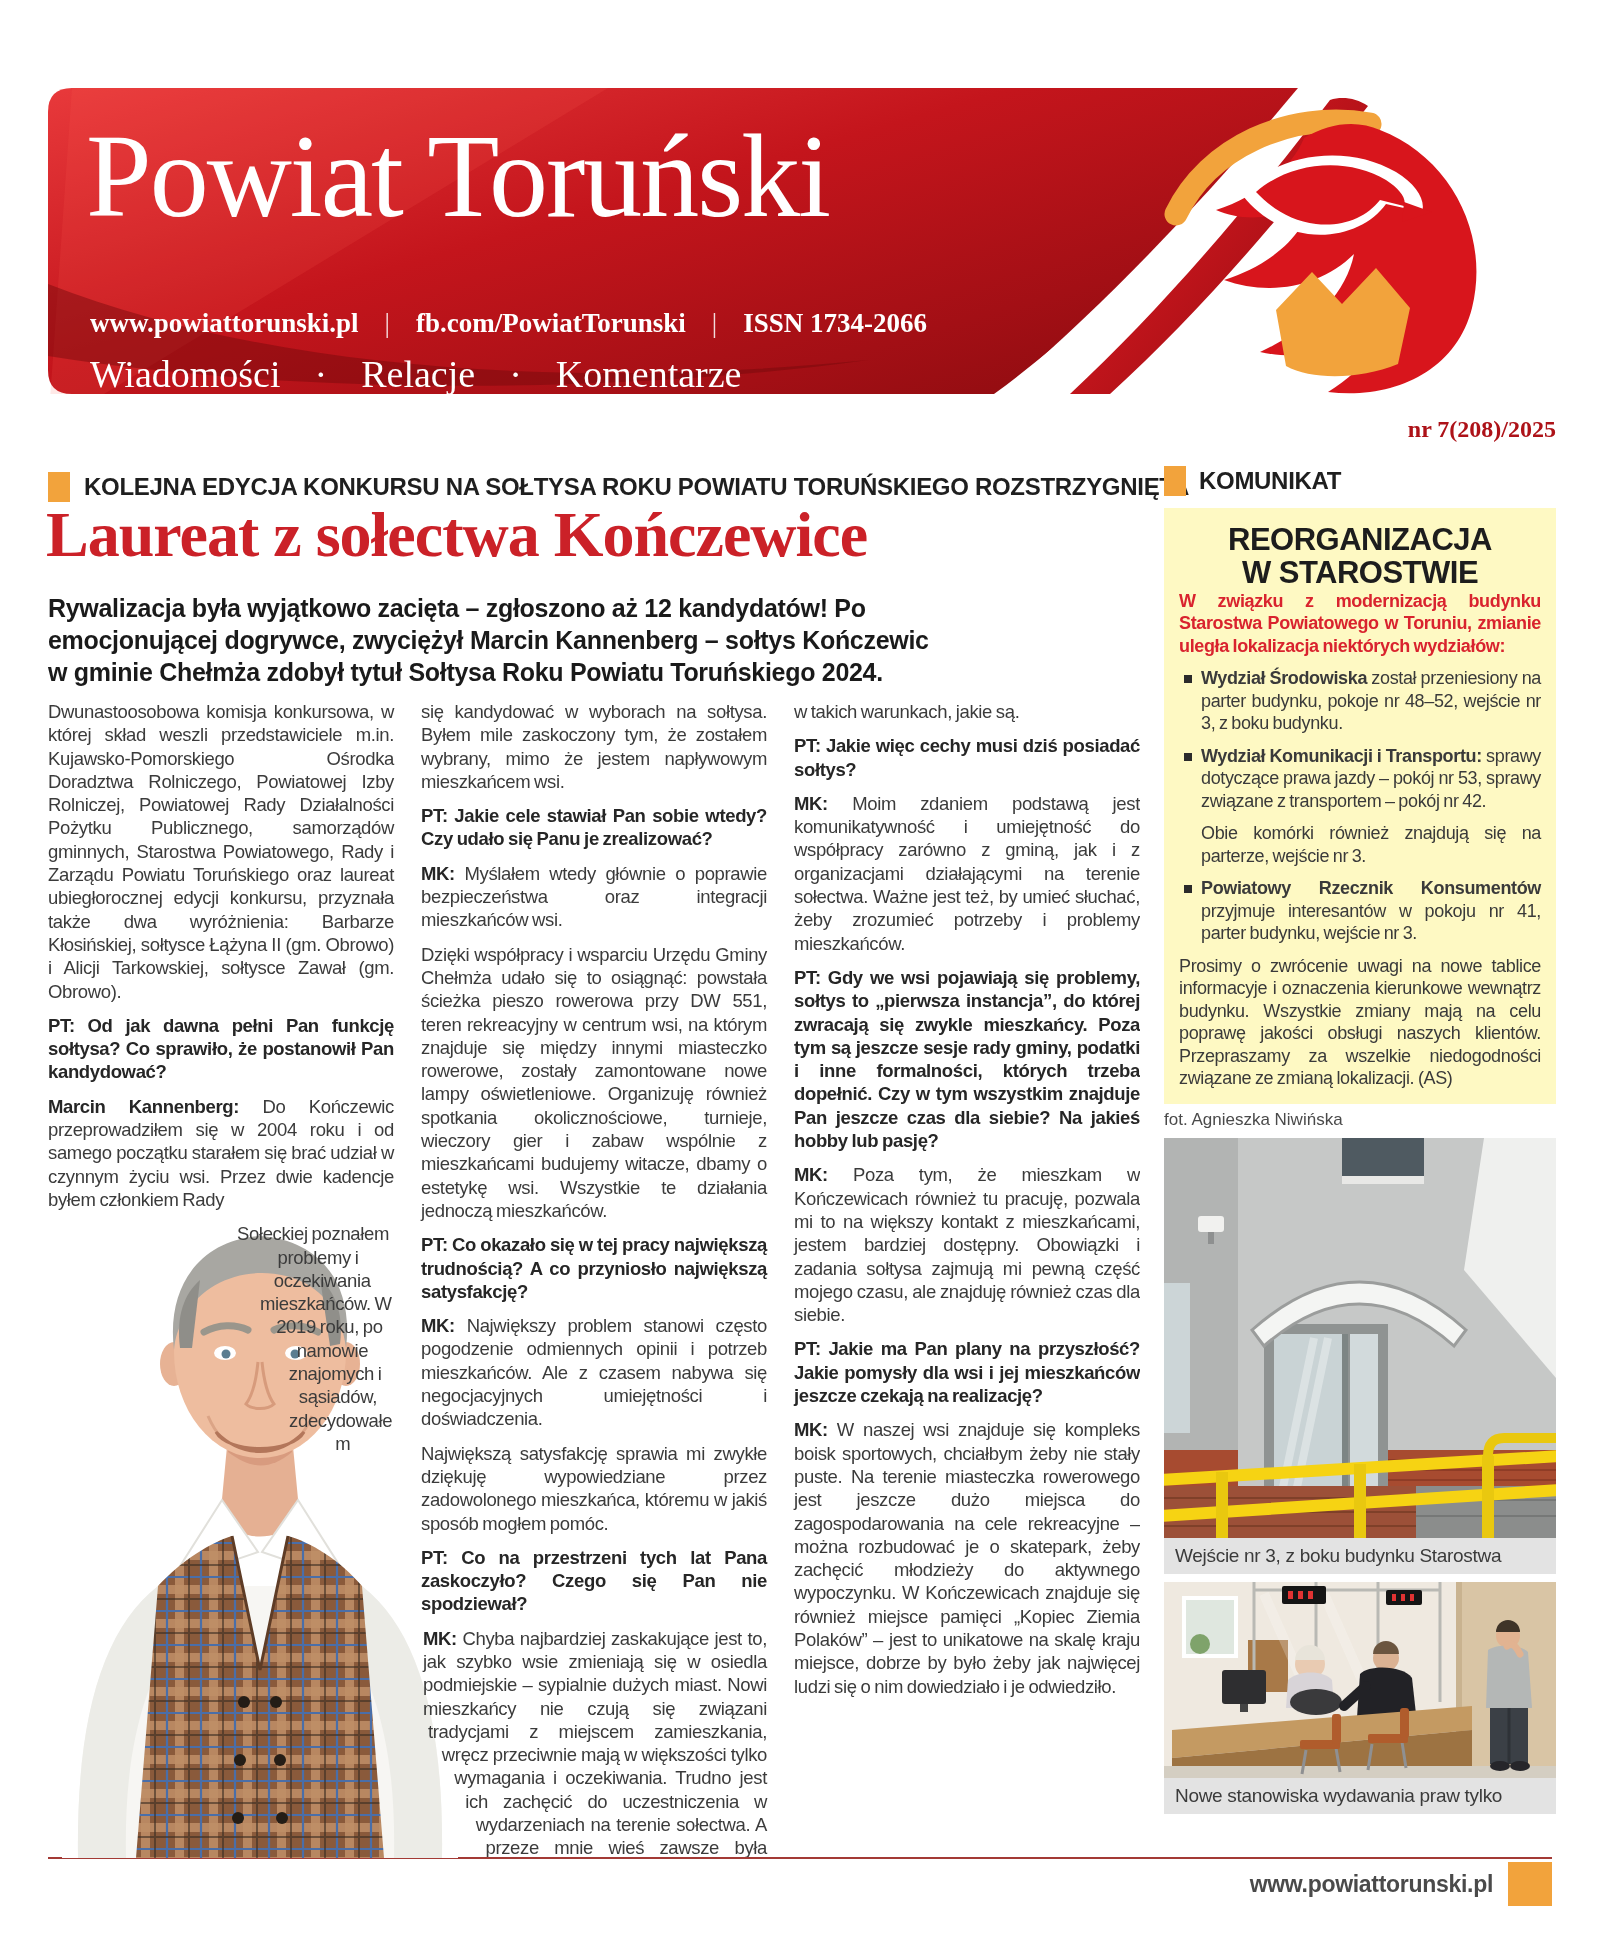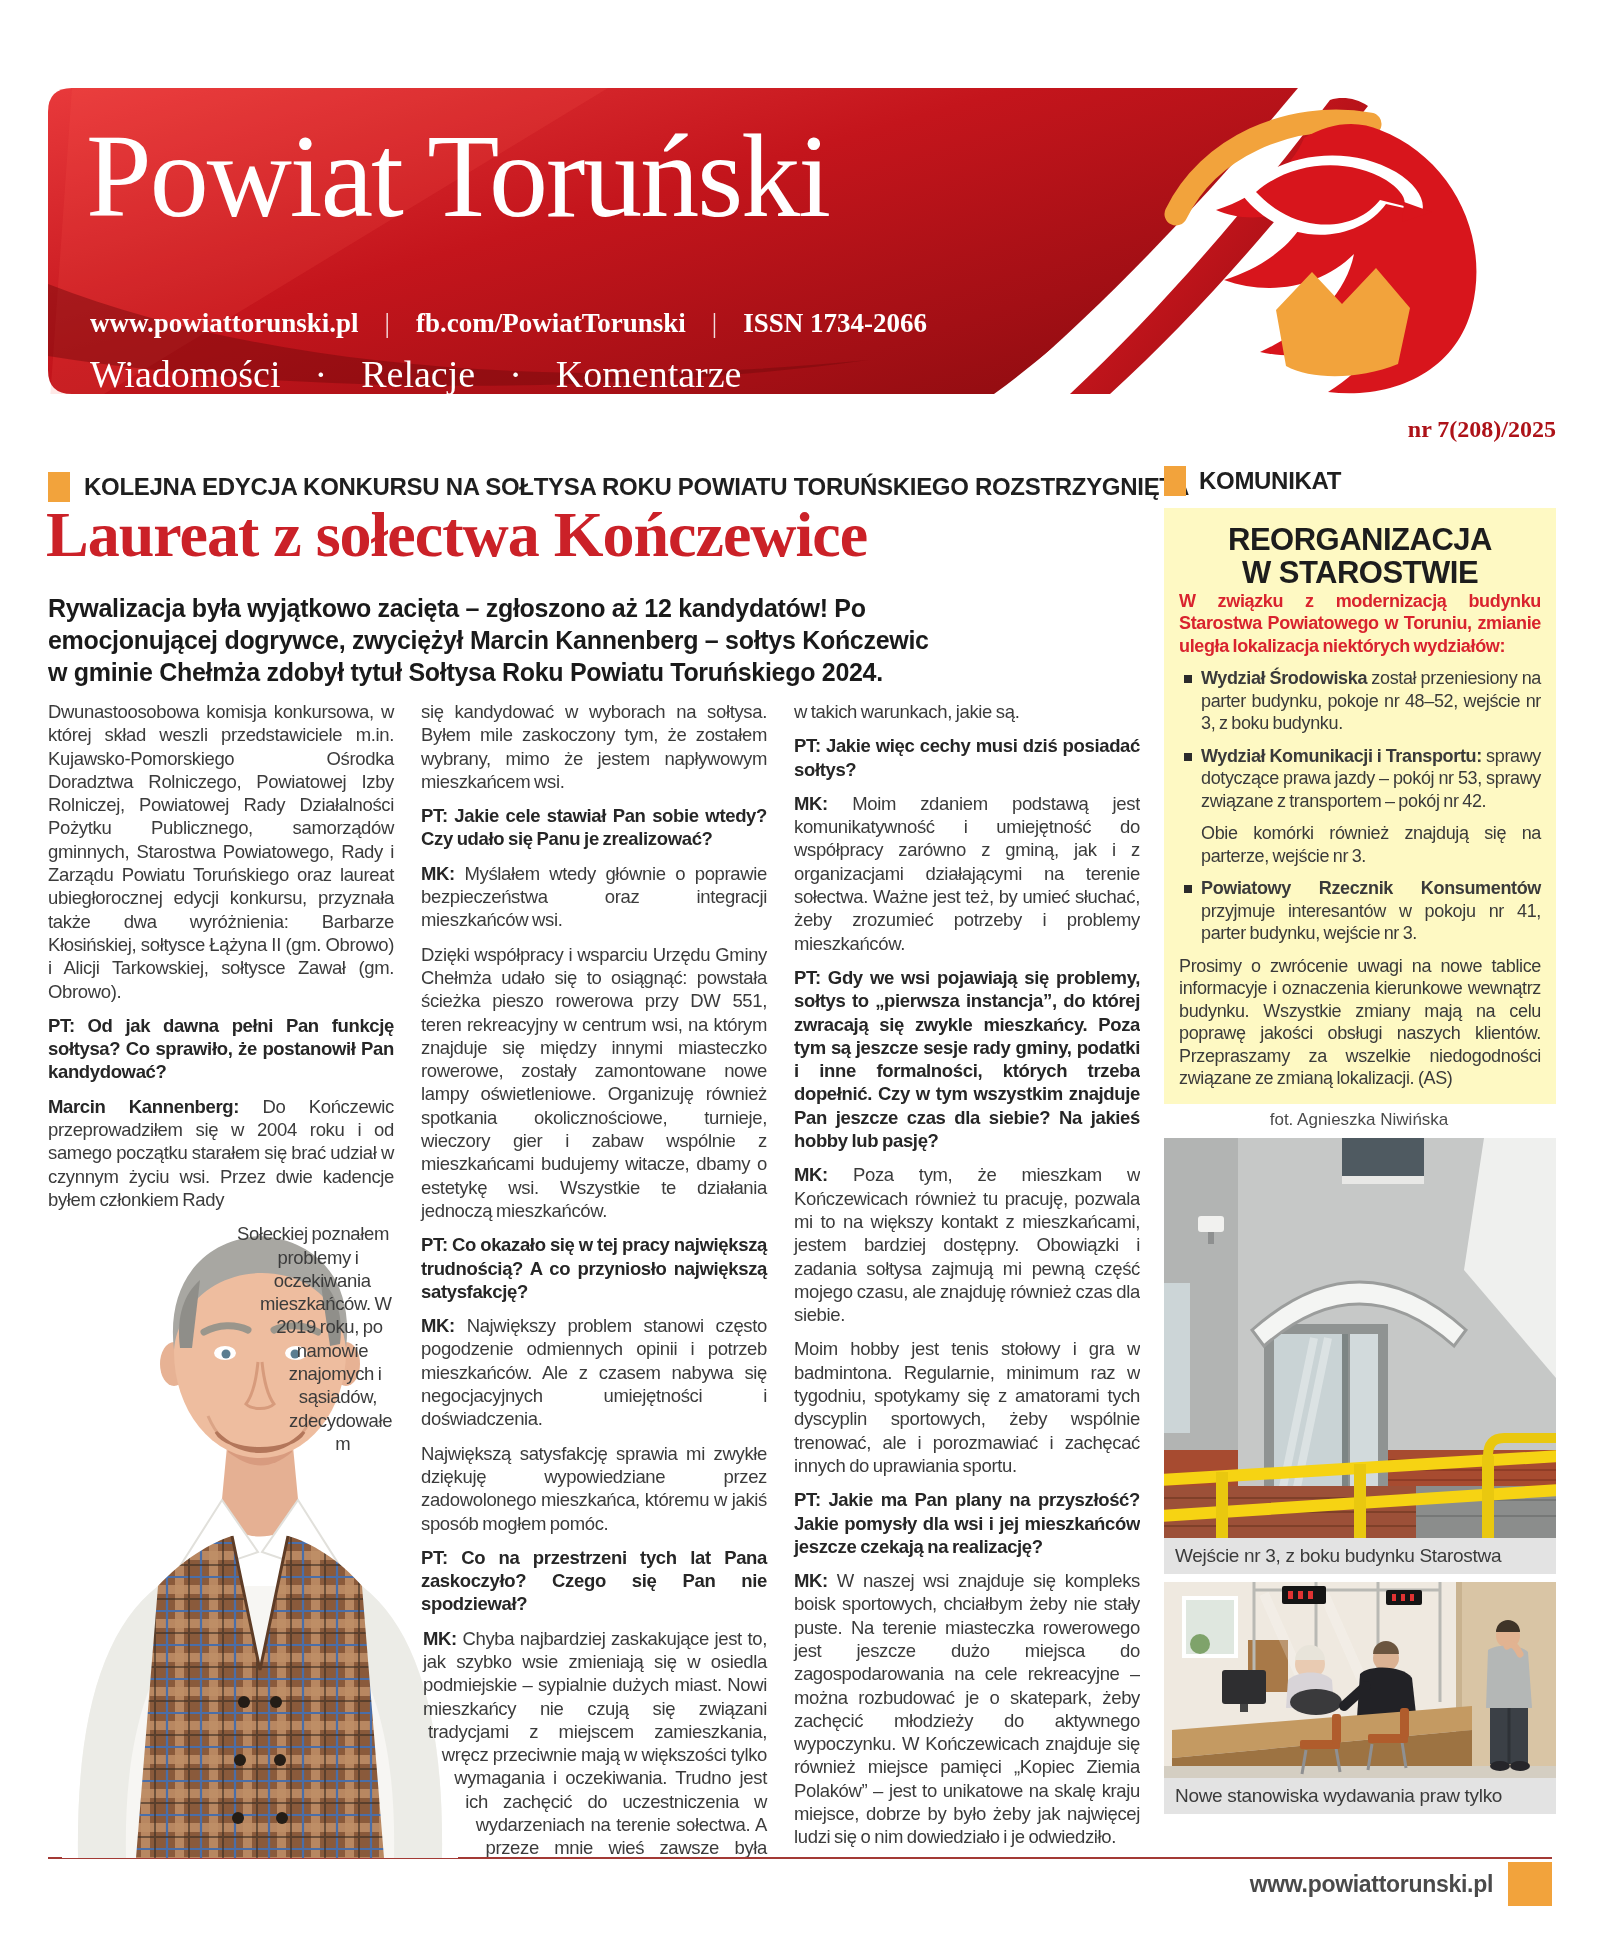--- a/index.html
+++ b/index.html
@@ -54,21 +54,21 @@
   .side-title{text-align:center;font-size:31px;font-weight:800;color:#1d1d1d;line-height:1.06;
               letter-spacing:-0.5px;}
   .side-intro{text-align:center;color:#d9232e;font-weight:700;font-size:20px;line-height:1.27;
               margin:14px 0 12px 0;letter-spacing:-0.3px;}
   .side-box p{font-size:18px;line-height:1.25;letter-spacing:-0.35px;word-spacing:-1px;
               text-align:justify;margin:0 0 10px 0;}
   .bullet{position:relative;padding-left:22px;}
   .bullet::before{content:"";position:absolute;left:5px;top:8px;width:8px;height:8px;background:#2b2b2b;}
   .bullet-note{padding-left:22px;}
   .side-outro{margin-bottom:2px !important;}
-  .side-credit{text-align:center;font-size:17px;color:#4a4a4a;margin:6px 2px 8px 0;}
+  .side-credit{text-align:left;font-size:17px;color:#4a4a4a;margin:6px 2px 8px 0;}
   .side-photo1{width:392px;height:400px;}
   .side-photo2{width:392px;height:196px;}
   .caption{background:#E3E3E3;font-size:19px;color:#3b3b3b;padding:7px 11px;letter-spacing:-0.3px;
            margin-bottom:8px;}
 
   
   .footer-line{position:absolute;left:48px;top:1857px;width:1504px;border-top:2px solid #a33a35;}
   .footer{position:absolute;top:1862px;right:48px;display:flex;align-items:center;gap:15px;}
   .footer-text{font-size:23px;font-weight:700;color:#4a4a4a;letter-spacing:-0.3px;}
   .footer-sq{width:44px;height:44px;background:#F2A33C;}
@@ -138,21 +138,20 @@
       <p class="q">PT: Co na przestrzeni tych lat Pana zaskoczyło? Czego się Pan nie spodziewał?</p>
       <p class="p"><span class="ph-spacer2"></span><b>MK:</b><span> Chyba najbardziej zaskakujące jest to, jak szybko wsie zmieniają się w osiedla podmiejskie – sypialnie dużych miast. Nowi mieszkańcy nie czują się związani tradycjami z miejscem zamieszkania, wręcz przeciwnie mają w większości tylko wymagania i oczekiwania. Trudno jest ich zachęcić do uczestniczenia w wydarzeniach na terenie sołectwa. A przeze mnie wieś zawsze była postrzegana przez pryzmat tradycji, jedności, współpracy mieszkańców – może dlatego, że w dzieciństwie spędzałem wakacje u dziadków na wsi i wtedy tak właśnie było. Ale czasy się zmieniają i dziś my – sołtysi – działamy</span></p>
     </div>
 
     <div class="col">
       <p class="p">w takich warunkach, jakie są.</p>
       <p class="q">PT: Jakie więc cechy musi dziś posiadać sołtys?</p>
       <p class="p"><b>MK:</b><span> Moim zdaniem podstawą jest komunikatywność i umiejętność do współpracy zarówno z gminą, jak i z organizacjami działającymi na terenie sołectwa. Ważne jest też, by umieć słuchać, żeby zrozumieć potrzeby i problemy mieszkańców.</span></p>
       <p class="q">PT: Gdy we wsi pojawiają się problemy, sołtys to „pierwsza instancja”, do której zwracają się zwykle mieszkańcy. Poza tym są jeszcze sesje rady gminy, podatki i inne formalności, których trzeba dopełnić. Czy w tym wszystkim znajduje Pan jeszcze czas dla siebie? Na jakieś hobby lub pasję?</p>
       <p class="p"><b>MK:</b><span> Poza tym, że mieszkam w Kończewicach również tu pracuję, pozwala mi to na większy kontakt z mieszkańcami, jestem bardziej dostępny. Obowiązki i zadania sołtysa zajmują mi pewną część mojego czasu, ale znajduję również czas dla siebie.</span></p>
-      <p class="p">Moim hobby jest tenis stołowy i gra w badmintona. Regularnie, minimum raz w tygodniu, spotykamy się z amatorami tych dyscyplin sportowych, żeby wspólnie trenować, ale i porozmawiać i zachęcać innych do uprawiania sportu.</p>
       <p class="q">PT: Jakie ma Pan plany na przyszłość? Jakie pomysły dla wsi i jej mieszkańców jeszcze czekają na realizację?</p>
       <p class="p"><b>MK:</b><span> W naszej wsi znajduje się kompleks boisk sportowych, chciałbym żeby nie stały puste. Na terenie miasteczka rowerowego jest jeszcze dużo miejsca do zagospodarowania na cele rekreacyjne – można rozbudować je o skatepark, żeby zachęcić młodzieży do aktywnego wypoczynku. W Kończewicach znajduje się również miejsce pamięci „Kopiec Ziemia Polaków” – jest to unikatowe na skalę kraju miejsce, dobrze by było żeby jak najwięcej ludzi się o nim dowiedziało i je odwiedziło.</span></p>
 
     </div>
   </div>
 
   <svg class="portrait" viewBox="0 0 396 658" aria-hidden="true">
     <defs>
       <pattern id="plaid" width="34" height="34" patternUnits="userSpaceOnUse">
         <rect width="34" height="34" fill="#8a5a3b"></rect>

